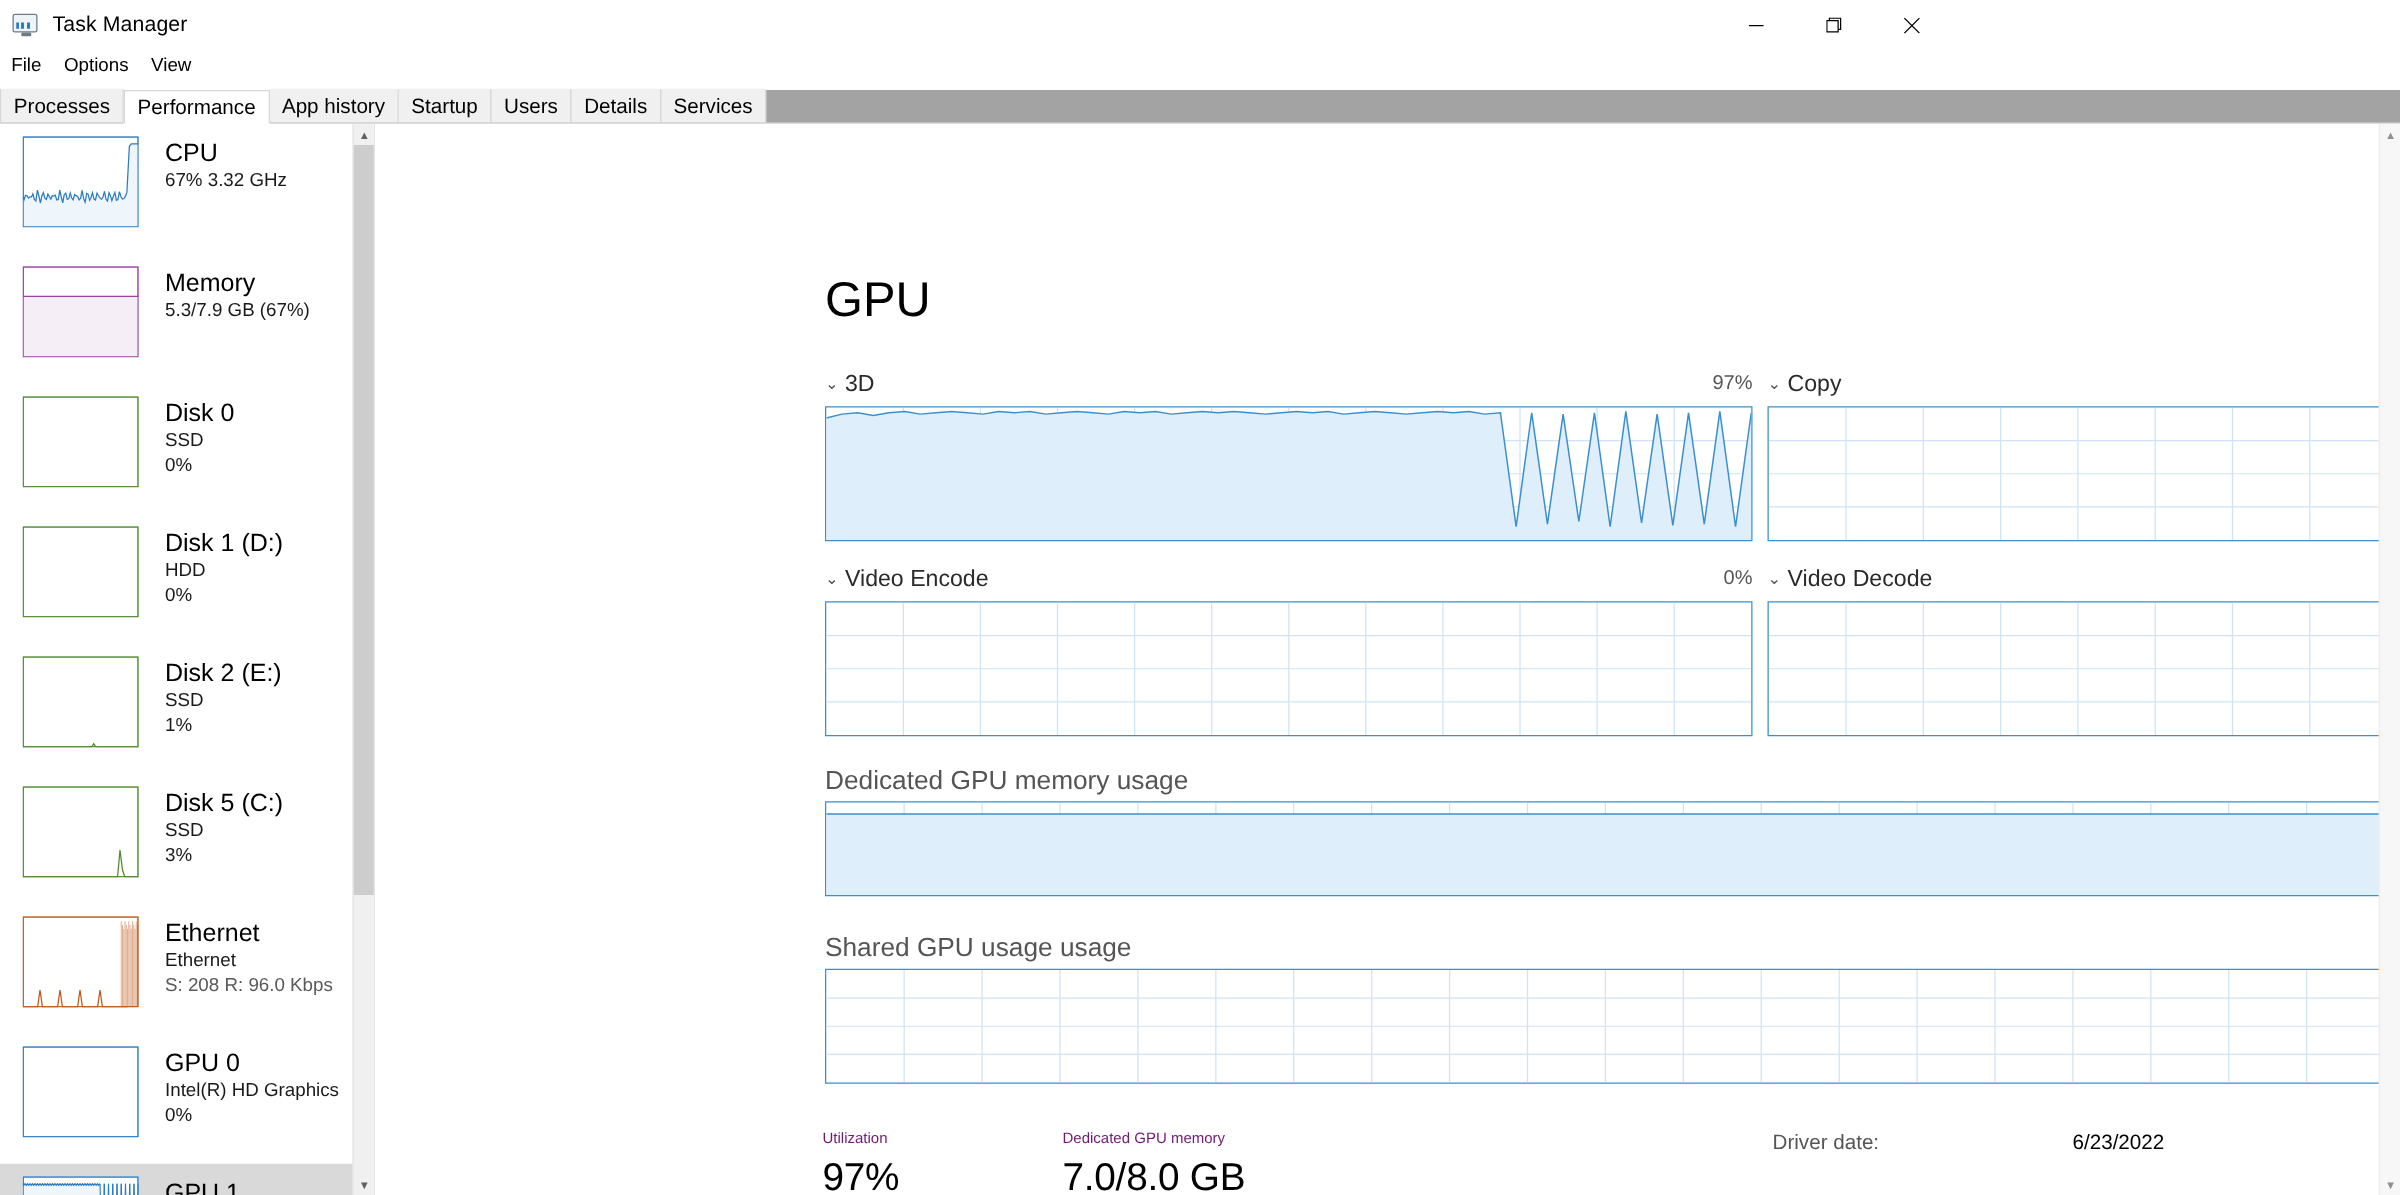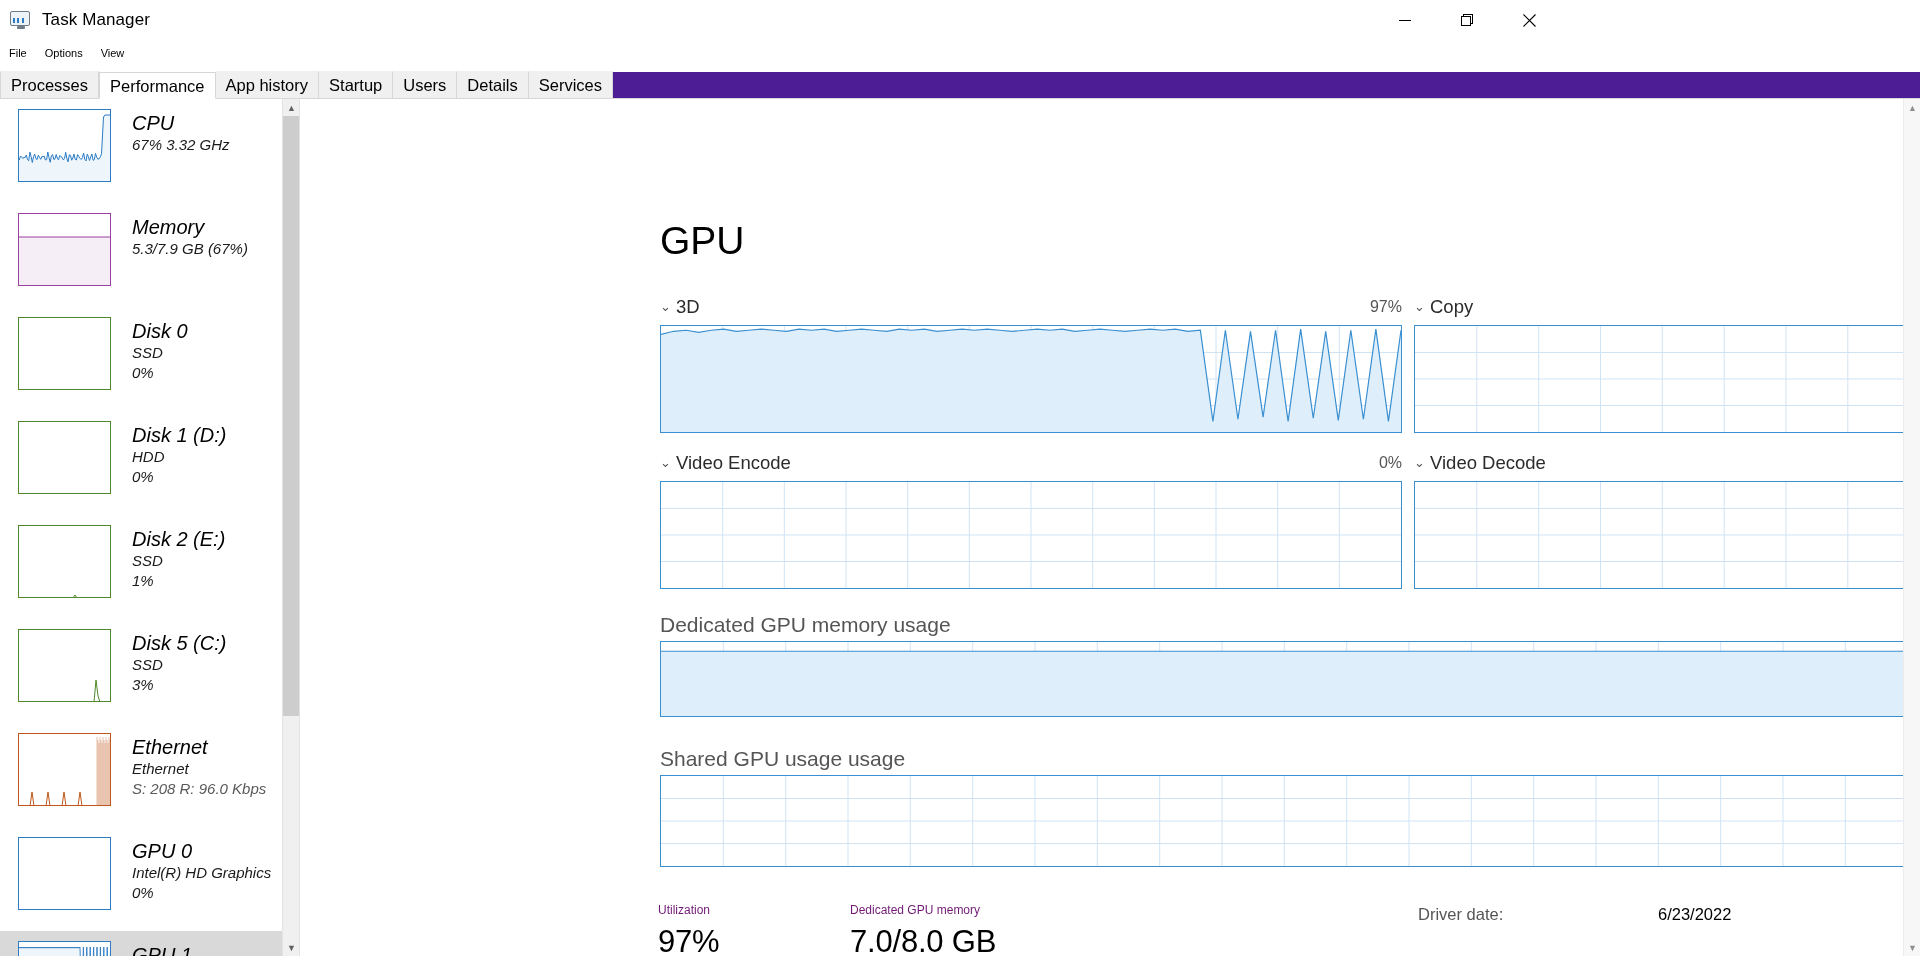--- a/index.html
+++ b/index.html
@@ -33,26 +33,26 @@
   .title-text { margin-left:10px; font-size:17px; color:#000; letter-spacing:.1px; }
   .win-controls { position:absolute; right:0; top:0; display:flex; height:40px; }
   .win-btn {
     width:62px; height:40px; display:flex; align-items:center; justify-content:center;
     cursor:default;
   }
   .win-btn svg { display:block; }
 
   
   .menubar { position:absolute; left:0; top:40px; height:26px; display:flex; align-items:center; }
-  .menu-item { font-size:11px; padding:0 9px; color:#000; line-height:26px; }
+  .menu-item { font-size:15px; padding:0 9px; color:#000; line-height:26px; }
 
   
   .tabstrip {
     position:absolute; left:0; top:72px; width:1920px; height:27px;
-    background:#4c1d95; border-bottom:1px solid #d7d7d7;
+    background:#a3a3a3; border-bottom:1px solid #d7d7d7;
     display:flex; align-items:flex-end;
   }
   .tab {
     font-size:16.5px; height:27px; line-height:26px; padding:0 10px;
     background:#f0f0f0; border-right:1px solid #d7d7d7; color:#000;
     border-top:1px solid transparent;
   }
   .tab:first-child { border-left:1px solid #d7d7d7; }
   .tab.active {
     background:#ffffff; border-top:1px solid #d7d7d7; border-left:1px solid #d7d7d7;
@@ -61,21 +61,21 @@
 
   
   .content { position:absolute; left:0; top:99px; width:1920px; height:857px; display:flex; }
 
   
   .sidebar {
     position:relative; width:300px; height:857px; background:#ffffff;
     border-right:1px solid #e3e3e3; overflow:hidden;
   }
   .side-list { position:absolute; left:0; top:0; width:283px; }
-  .side-item { display:flex; align-items:flex-start; height:104px; padding:10px 0 0 18px;font-style:italic; }
+  .side-item { display:flex; align-items:flex-start; height:104px; padding:10px 0 0 18px; }
   .side-item.selected { background:#d9d9d9; }
   .thumb { width:93px; height:73px; flex:none; background:#fff; position:relative; overflow:hidden; }
   .thumb svg { display:block; width:100%; height:100%; }
   .side-text { margin-left:21px; padding-top:2px; }
   .side-title { font-size:20px; line-height:24px; color:#000; }
   .side-sub { font-size:15px; line-height:20px; color:#1a1a1a; }
   .side-sub.dim { color:#5a5a5a; }
 
   
   .sb-track {

